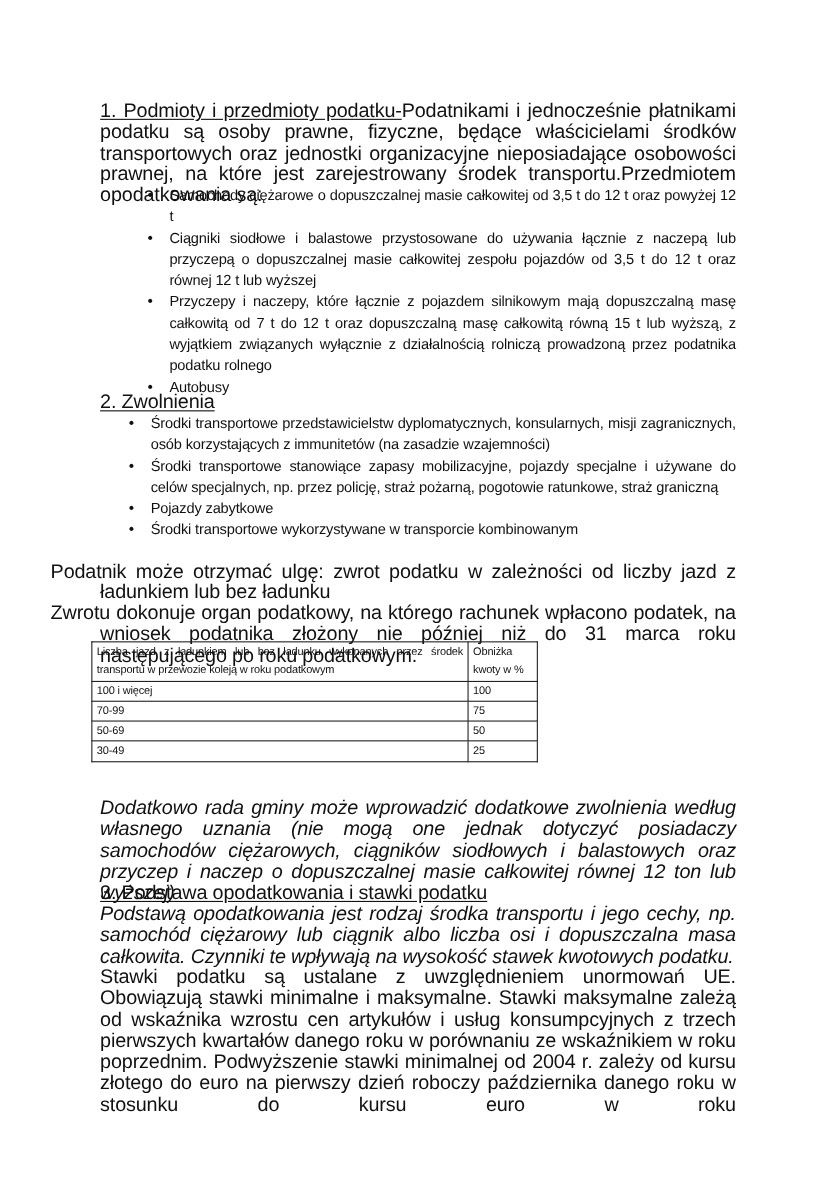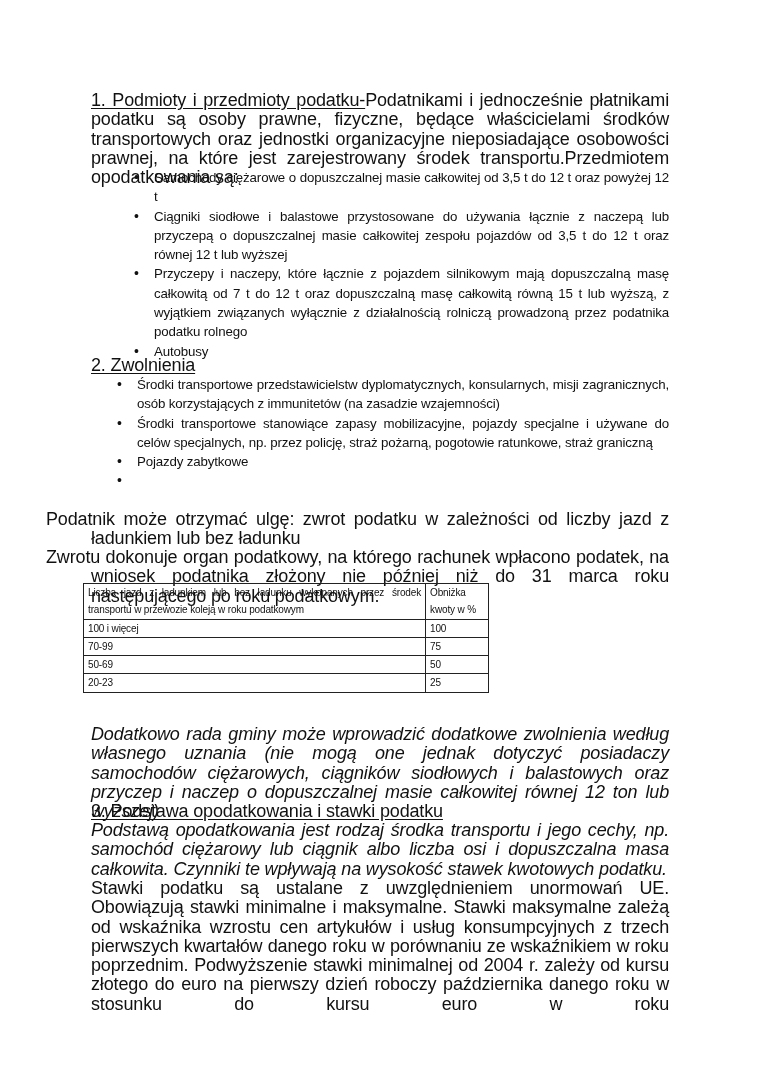--- a/index.html
+++ b/index.html
@@ -52,21 +52,21 @@
   </ul>
 
   <div class="blk" style="left:91px; top:356px; width:578px;">
     <span class="u">2. Zwolnienia</span>
   </div>
 
   <ul class="bl" style="left:137px; top:375px; width:532px;">
     <li><span class="dot" style="left:-20px;">•</span><span>Środki transportowe przedstawicielstw dyplomatycznych, konsularnych, misji zagranicznych, osób korzystających z immunitetów (na zasadzie wzajemności)</span></li>
     <li><span class="dot" style="left:-20px;">•</span><span>Środki transportowe stanowiące zapasy mobilizacyjne, pojazdy specjalne i używane do celów specjalnych, np. przez policję, straż pożarną, pogotowie ratunkowe, straż graniczną</span></li>
     <li><span class="dot" style="left:-20px;">•</span><span>Pojazdy zabytkowe</span></li>
-    <li><span class="dot" style="left:-20px;">•</span></li>
+    <li><span class="dot" style="left:-20px;">•</span><span>Środki transportowe wykorzystywane w transporcie kombinowanym</span></li>
   </ul>
 
   <div class="blk last-left hang" style="left:46px; top:510px; width:578px;">Podatnik może otrzymać ulgę: zwrot podatku w zależności od liczby jazd z ładunkiem lub bez ładunku</div>
 
   <div class="blk last-left hang" style="left:46px; top:548px; width:578px;">Zwrotu dokonuje organ podatkowy, na którego rachunek wpłacono podatek, na wniosek podatnika złożony nie później niż do 31 marca roku następującego po roku podatkowym.</div>
 
   <table class="reb">
     <tbody>
         <tr>
       <td class="c1">Liczba jazd z ładunkiem lub bez ładunku wykonanych przez środek transportu w przewozie koleją w roku podatkowym</td>
@@ -78,21 +78,21 @@
     </tr>
     <tr>
       <td class="c1">70-99</td>
       <td class="c2">75</td>
     </tr>
     <tr>
       <td class="c1">50-69</td>
       <td class="c2">50</td>
     </tr>
     <tr>
-      <td class="c1">20-23</td>
+      <td class="c1">30-49</td>
       <td class="c2">25</td>
     </tr>
   </tbody>
     </table>
 
   <div class="blk last-left" style="left:91px; top:725px; width:578px;font-style:italic;">Dodatkowo rada gminy może wprowadzić dodatkowe zwolnienia według własnego uznania (nie mogą one jednak dotyczyć posiadaczy samochodów ciężarowych, ciągników siodłowych i balastowych oraz przyczep i naczep o dopuszczalnej masie całkowitej równej 12 ton lub wyższej)</div>
 
   <div class="blk" style="left:91px; top:802px; width:578px;">
     <span class="u">3. Podstawa opodatkowania i stawki podatku</span>
   </div>

